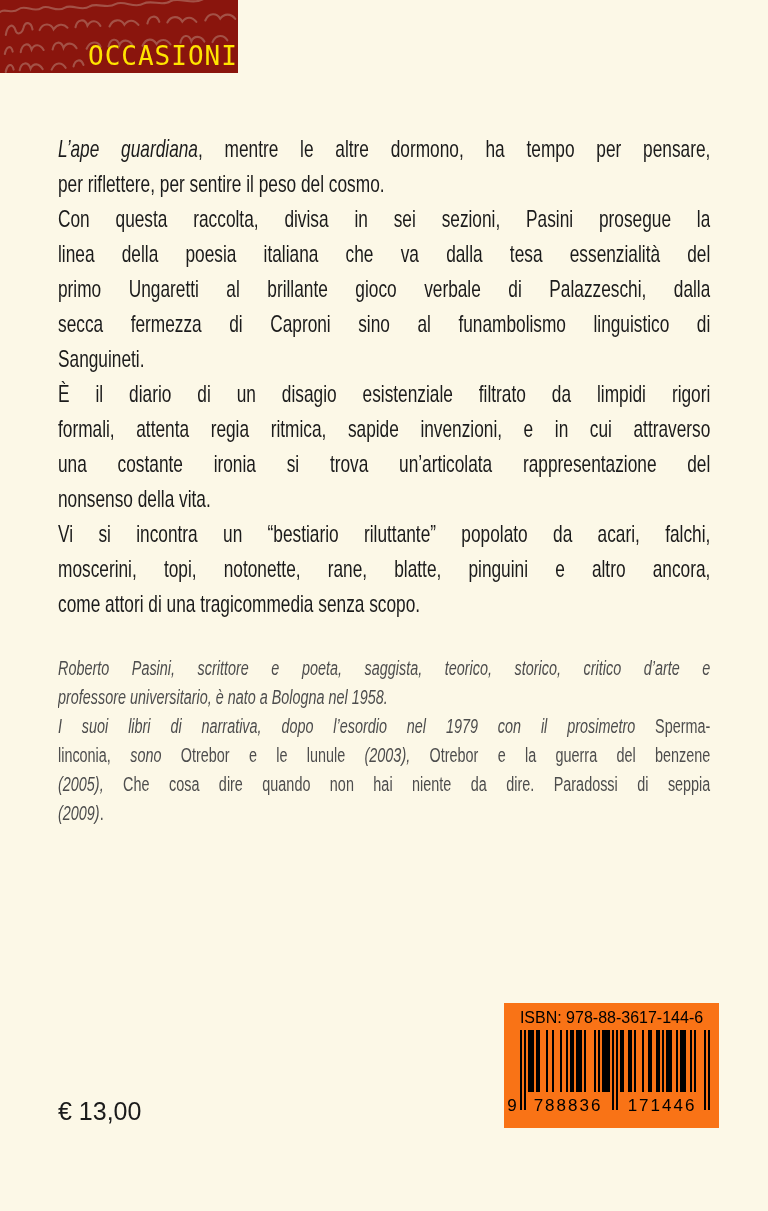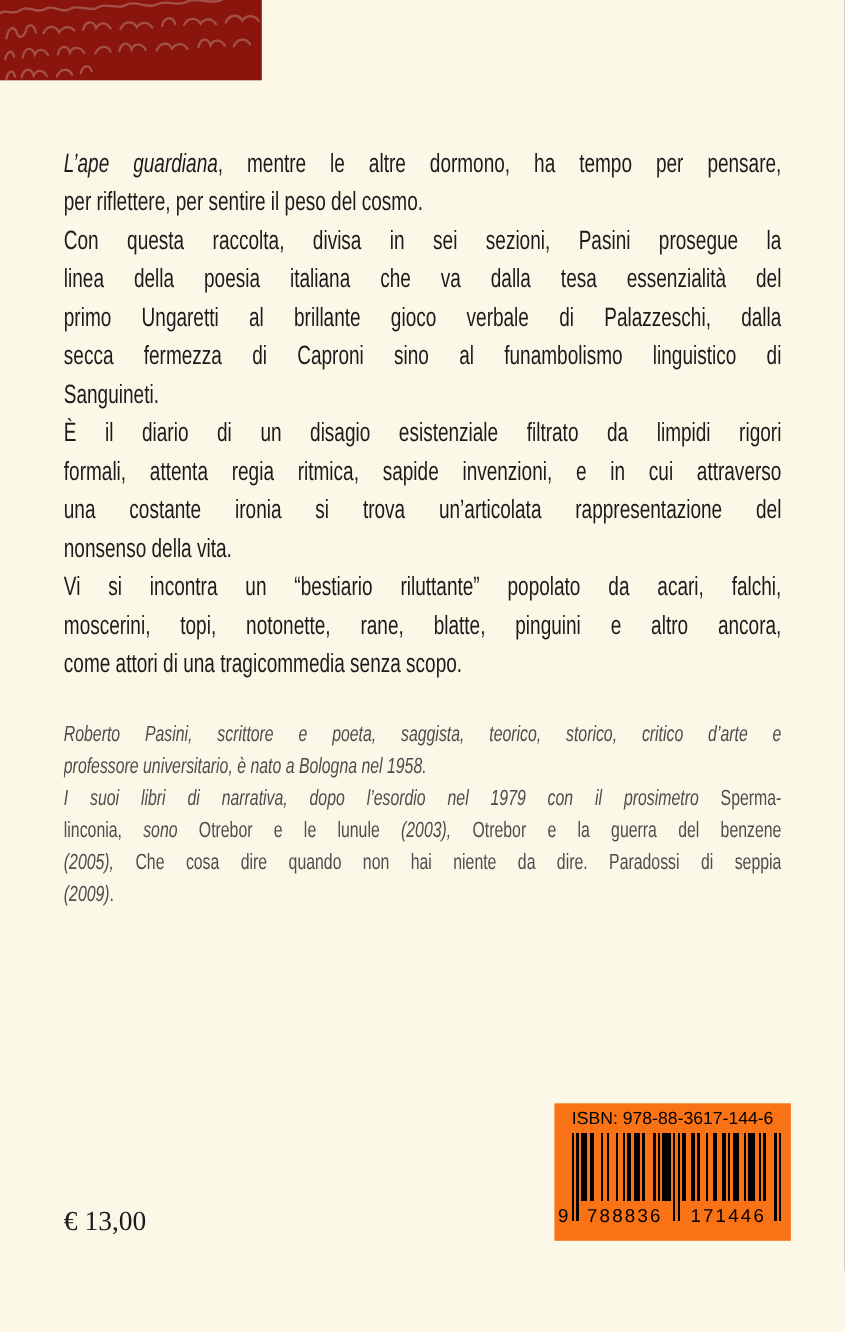--- a/index.html
+++ b/index.html
@@ -29,21 +29,21 @@
   .line{height:35px;line-height:35px;font-size:24px;text-align:justify;overflow:hidden;}
   .line.just::after{content:"";display:inline-block;width:100%;height:0;}
   .line.last{text-align:left;}
   .it{font-style:italic;}
   .bio{margin-top:33px;color:var(--bio-text,#4d4d4d);font-style:italic;}
   .bioline{height:29px;line-height:29px;font-size:20px;text-align:justify;overflow:hidden;}
   .bioline.just::after{content:"";display:inline-block;width:100%;height:0;}
   .bioline.last{text-align:left;}
   .rm{font-style:normal;}
   
-  .price{position:absolute;left:58px;top:1096px;font-size:25px;line-height:30px;color:var(--text,#1b1b1b);font-family:Liberation Serif, serif;}
+  .price{position:absolute;left:58px;top:1096px;font-size:25px;line-height:30px;color:var(--text,#1b1b1b);}
   
   .barcode-box{
     position:absolute;left:504px;top:1003px;width:215px;height:125px;
     background:#f97316;text-align:center;
   }
   .isbn{font-size:16px;line-height:20px;padding-top:5px;color:#000;letter-spacing:0px;white-space:nowrap;}
   .bars{display:block;margin:2px auto 0 auto;}
   .bc-num{font-family:"Liberation Sans",sans-serif;font-size:17px;letter-spacing:2px;fill:#000;}
 </style>
 </head>
@@ -53,20 +53,21 @@
 
   <div class="banner">
     <svg class="handwriting" viewBox="0 0 238 73">
       <g transform="rotate(-3 119 36)">
         <path d="M-2,9 C6,-1 12,10 20,4 C27,-1 35,9 43,4 C50,0 58,10 66,5 C74,1 83,10 91,5 C99,1 109,9 117,4 C126,0 136,10 145,5 C153,1 164,9 172,4 C181,0 194,9 204,4 C212,0 227,8 240,3"></path>
         <path d="M6,29 C8,19 14,17 16,25 C17,30 22,29 24,23 C26,16 32,17 33,25 M40,26 C44,18 52,20 54,26 C58,21 64,20 68,25 M76,25 C78,17 86,16 88,24 C92,18 98,19 101,25 M110,26 C114,18 122,19 125,25 C129,20 135,20 139,26 M148,25 C150,17 158,16 160,24 M168,25 C172,18 180,19 183,25 C187,20 193,20 197,26 M206,25 C210,17 218,18 221,24 C225,19 232,19 236,25"></path>
         <path d="M4,48 C6,40 11,39 12,46 M20,47 C22,38 29,37 31,45 C34,39 40,40 43,46 M52,46 C54,38 61,37 63,45 C66,39 73,40 76,46 M86,47 C90,39 98,40 100,46 M108,46 C110,38 117,37 119,45 C122,39 129,40 132,46 M142,47 C146,39 153,40 156,46 C160,41 166,41 170,47 M180,46 C182,38 189,37 191,45 C194,39 201,40 204,46 M212,47 C216,39 224,40 227,46"></path>
         <path d="M4,66 C6,58 11,57 12,64 M18,65 C20,57 27,56 29,64 C32,58 38,59 41,65 M50,66 C54,58 61,59 64,65 M72,64 C74,57 80,56 82,63"></path>
       </g>
     </svg>
+    <div class="banner-title">OCCASIONI</div>
   </div>
 
   <div class="textcol">
 
     <div class="para">
       <div class="line just"><span class="it">L’ape guardiana</span><span>, mentre le altre dormono, ha tempo per pensare,</span></div>
       <div class="line last">per riflettere, per sentire il peso del cosmo.</div>
     </div>
 
     <div class="para">

